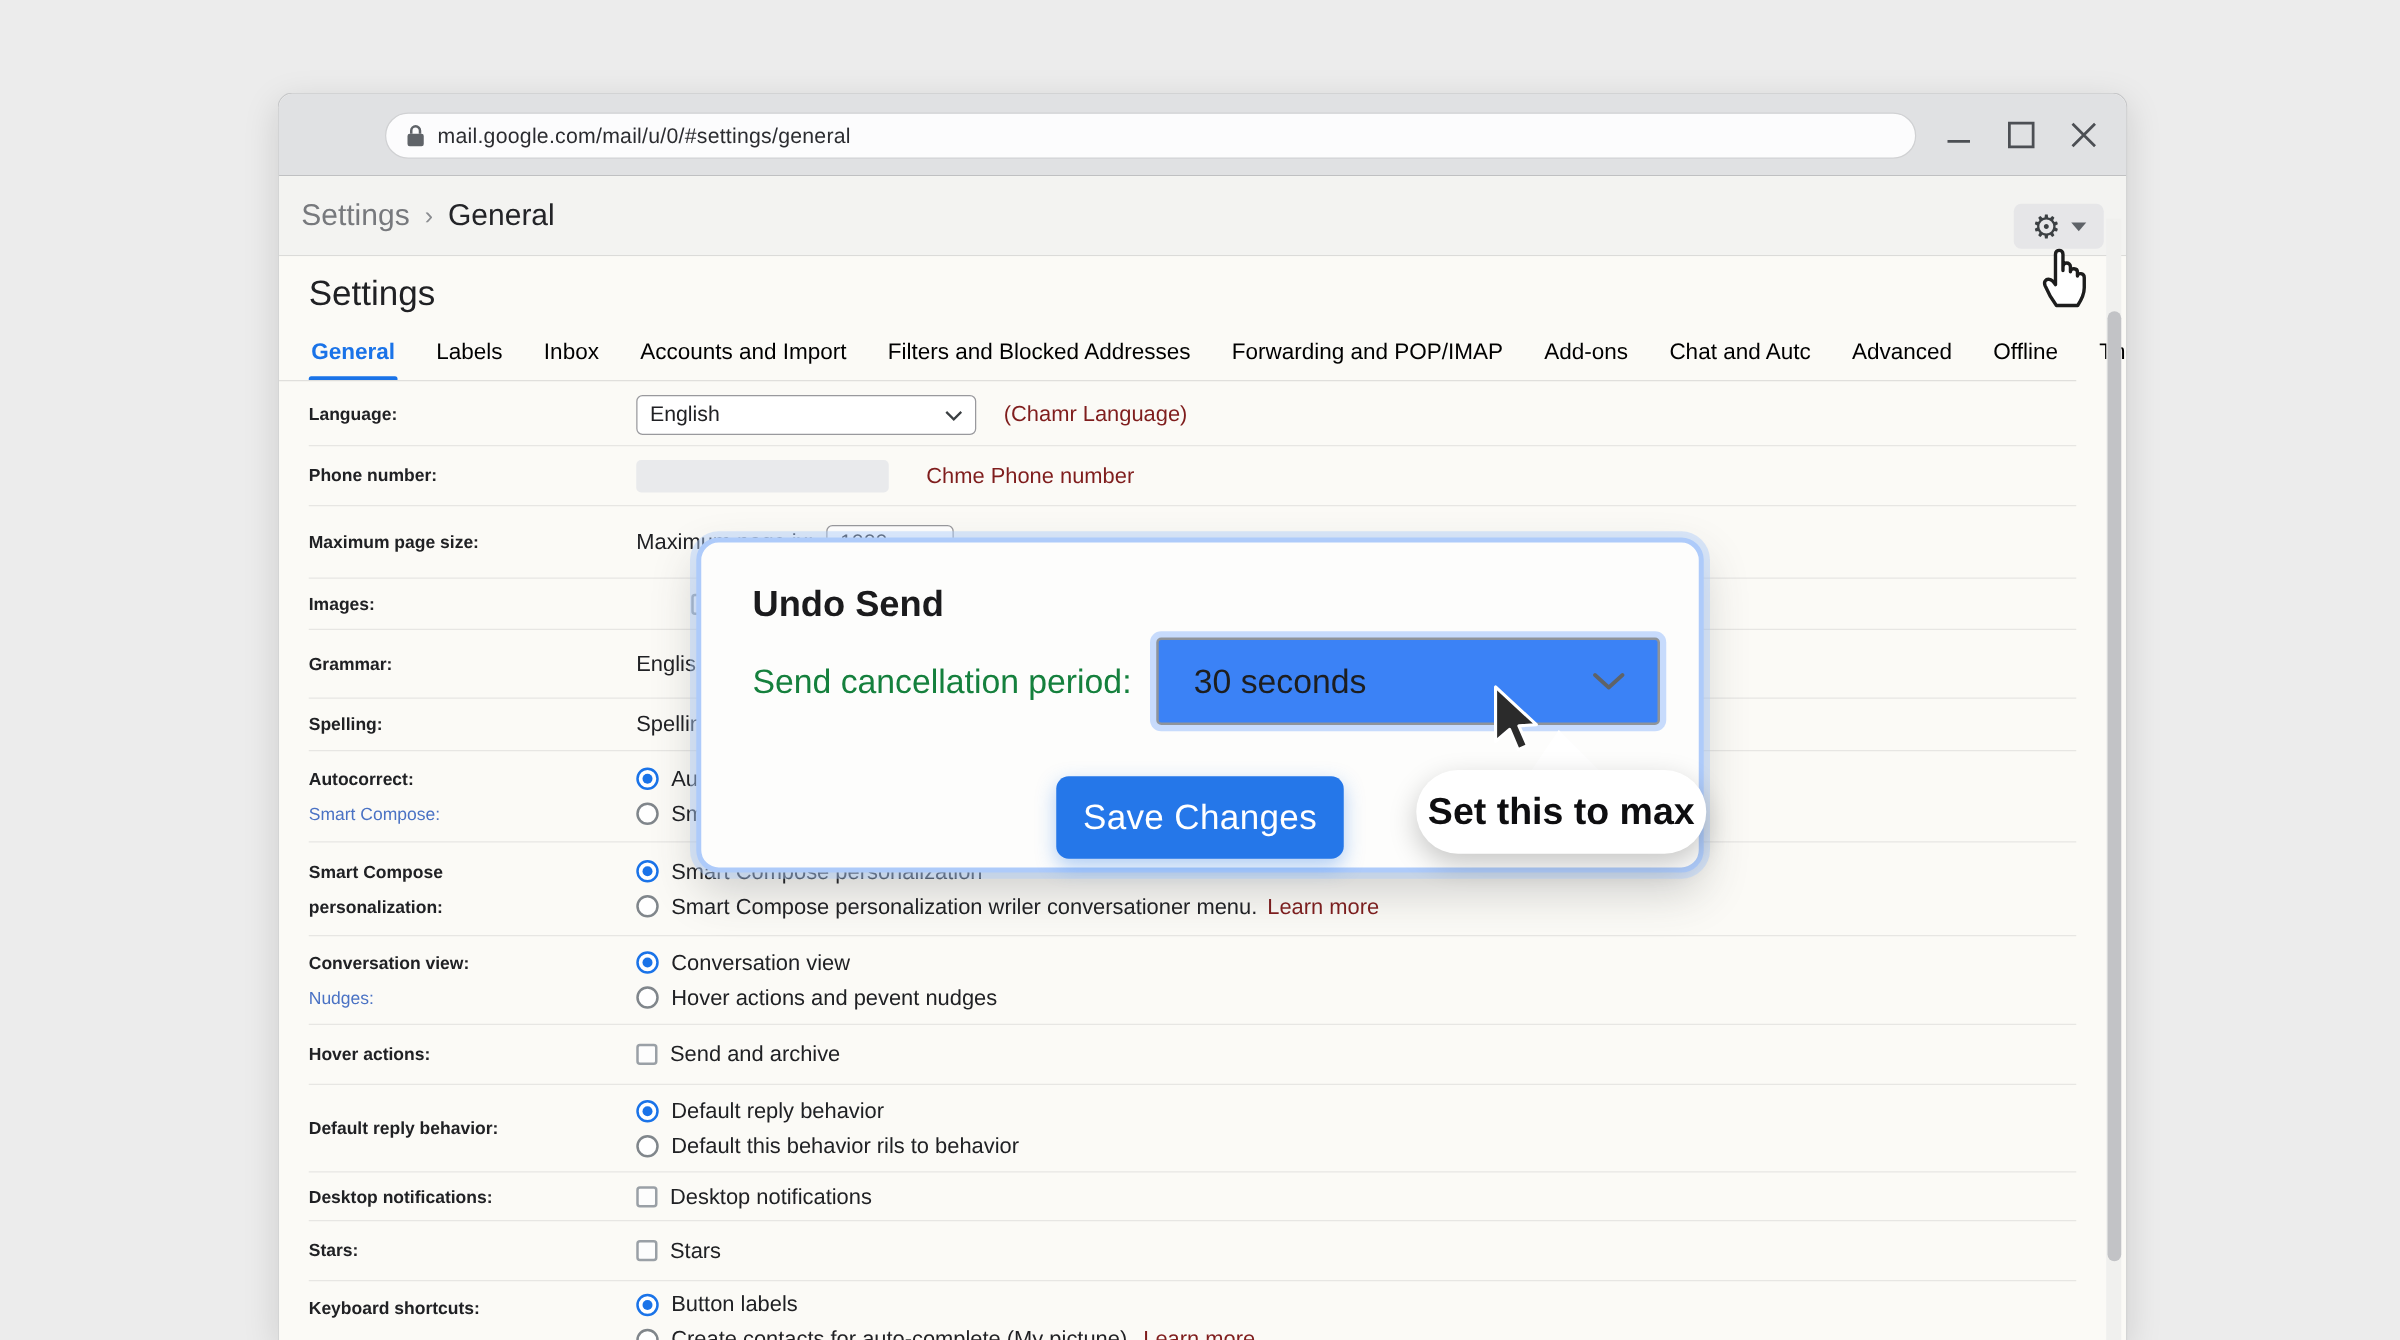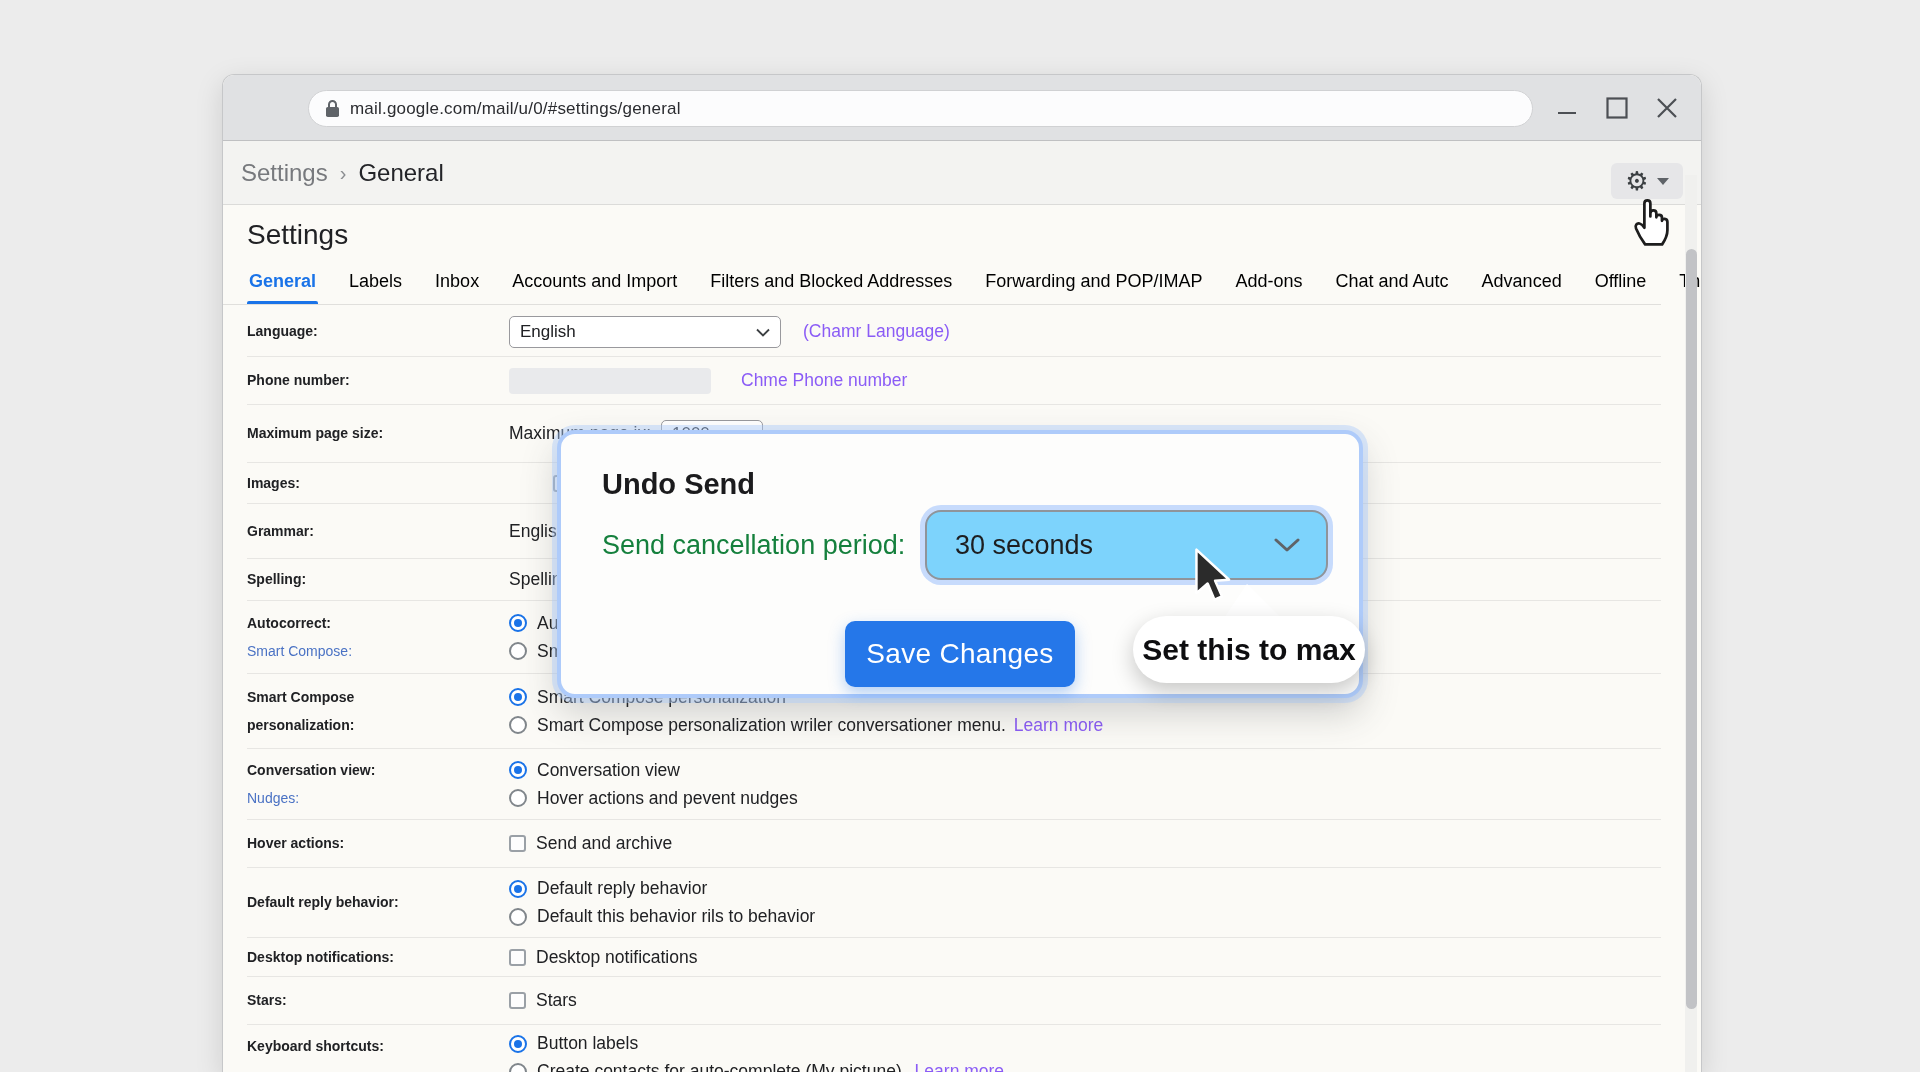--- a/index.html
+++ b/index.html
@@ -48,21 +48,21 @@
 
   .rows { position:absolute; left:0; top:99px; right:0; bottom:0; }
   .srow { position:absolute; left:24px; width:1414px; border-bottom:1px solid #e7e6e3; display:flex; }
   .srow.last { border-bottom:none; }
   .srow-labels { width:262px; flex:none; display:flex; flex-direction:column; justify-content:center; gap:5px; }
   .srow-label { font-size:14px; font-weight:700; color:#202124; line-height:23px; }
   .srow-label.blue { color:#4a72c4; font-weight:400; }
   .srow-content { flex:1; display:flex; flex-direction:column; justify-content:center; gap:7px;
                   font-size:17.5px; color:#202124; }
   .inline { display:flex; align-items:center; gap:10px; }
-  .link { color:#8b5cf6; text-decoration:none; }
+  .link { color:#7f1d1d; text-decoration:none; }
 
   .select-box { height:32px; background:#fff; border:1.5px solid #99999d; border-radius:5px;
                 display:flex; align-items:center; justify-content:space-between; padding:0 10px 0 10px;
                 font-size:17px; color:#202124; }
   .select-sm { height:28px; width:102px; }
   .ghost-field { width:202px; height:26px; background:#e9eaec; border-radius:4px; }
 
   .checkbox { width:17px; height:17px; border:2px solid #9aa0a6; border-radius:3px; background:#fdfdfd; flex:none; }
   .radio { width:18px; height:18px; border-radius:50%; border:2px solid #80868b; background:#fff;
            flex:none; position:relative; }
@@ -74,22 +74,22 @@
   .scroll-track { position:absolute; right:4px; top:100px; width:12px; bottom:0; background:#f0f0ee; }
   .scroll-thumb { position:absolute; right:4px; top:174px; width:11px; height:760px; background:#c2c3c6;
                   border-radius:6px; }
 
   
   .popup { position:absolute; left:557px; top:430px; width:806px; height:268px; background:#fdfdfc;
            border:4px solid #aecbfa; border-radius:18px;
            box-shadow:0 0 0 5px rgba(174,203,250,.45), 0 16px 36px rgba(60,64,67,.22); }
   .popup-title { position:absolute; left:41px; top:34px; font-size:29px; font-weight:700; color:#1b1b1d; }
   .popup-field-label { position:absolute; left:41px; top:96px; font-size:27px; color:#15803d; }
-  .popup-dropdown { position:absolute; left:364px; top:76px; width:403px; height:70px; background:#7dd3fc;
-                    border:2px solid #8f949a; border-radius:16px; box-shadow:0 0 0 5px #c7dbfc;
+  .popup-dropdown { position:absolute; left:364px; top:76px; width:403px; height:70px; background:#3b82f6;
+                    border:2px solid #8f949a; border-radius:4px; box-shadow:0 0 0 5px #c7dbfc;
                     display:flex; align-items:center; justify-content:space-between; padding:0 26px 0 28px;
                     font-size:27px; color:#1d1e20; }
   .save-button { position:absolute; left:845px; top:621px; width:230px; height:66px; background:#2577e9;
                  border-radius:10px; display:flex; align-items:center; justify-content:center;
                  color:#fff; font-size:28px; font-weight:500; letter-spacing:.3px;
                  box-shadow:0 6px 16px rgba(37,119,233,.35); }
   .callout { position:absolute; left:1133px; top:616px; width:232px; height:67px; background:#fff;
              border-radius:34px; box-shadow:0 8px 22px rgba(0,0,0,.22);
              display:flex; align-items:center; justify-content:center;
              font-size:30px; font-weight:700; color:#0e0e10; white-space:nowrap; }

